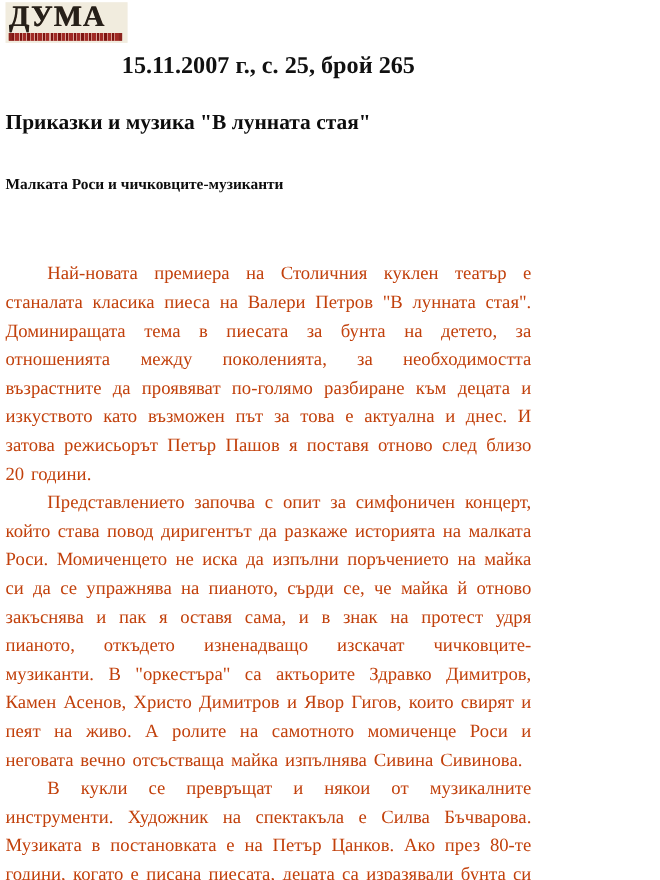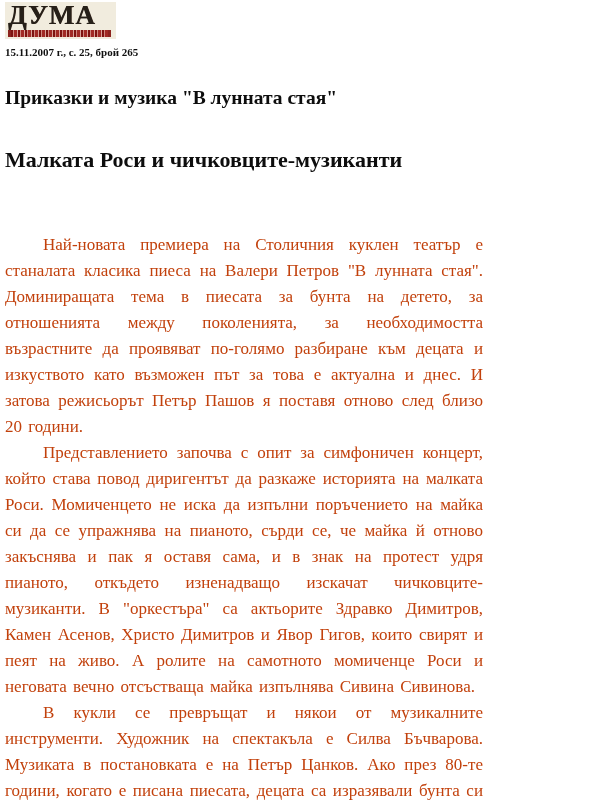--- a/index.html
+++ b/index.html
@@ -47,33 +47,34 @@
       repeating-linear-gradient(90deg,
         rgba(120,15,12,0.9) 0 2px,
         rgba(214,150,140,0.85) 2px 3px,
         rgba(160,40,35,0.9) 3px 6px,
         rgba(230,190,180,0.8) 6px 7px);
     border-left: 3px solid #8c231e;
     border-right: 3px solid #8c231e;
   }
   .dateline {
     font-weight: bold;
-    font-size: 11px;
+    font-size: 22px;
     margin-top: 7px;
     color: #111111;
+    text-align: center;
   }
   .headline {
     font-weight: bold;
     font-size: 19.5px;
     margin-top: 29px;
     color: #0d0d0d;
   }
   .subtitle {
     font-weight: bold;
-    font-size: 22px;
+    font-size: 14px;
     margin-top: 38px;
     color: #0d0d0d;
   }
   .article-body {
     margin-top: 59px;
     font-size: 17px;
     line-height: 26px;
     text-align: justify;
     color: #c2410c;
   }

